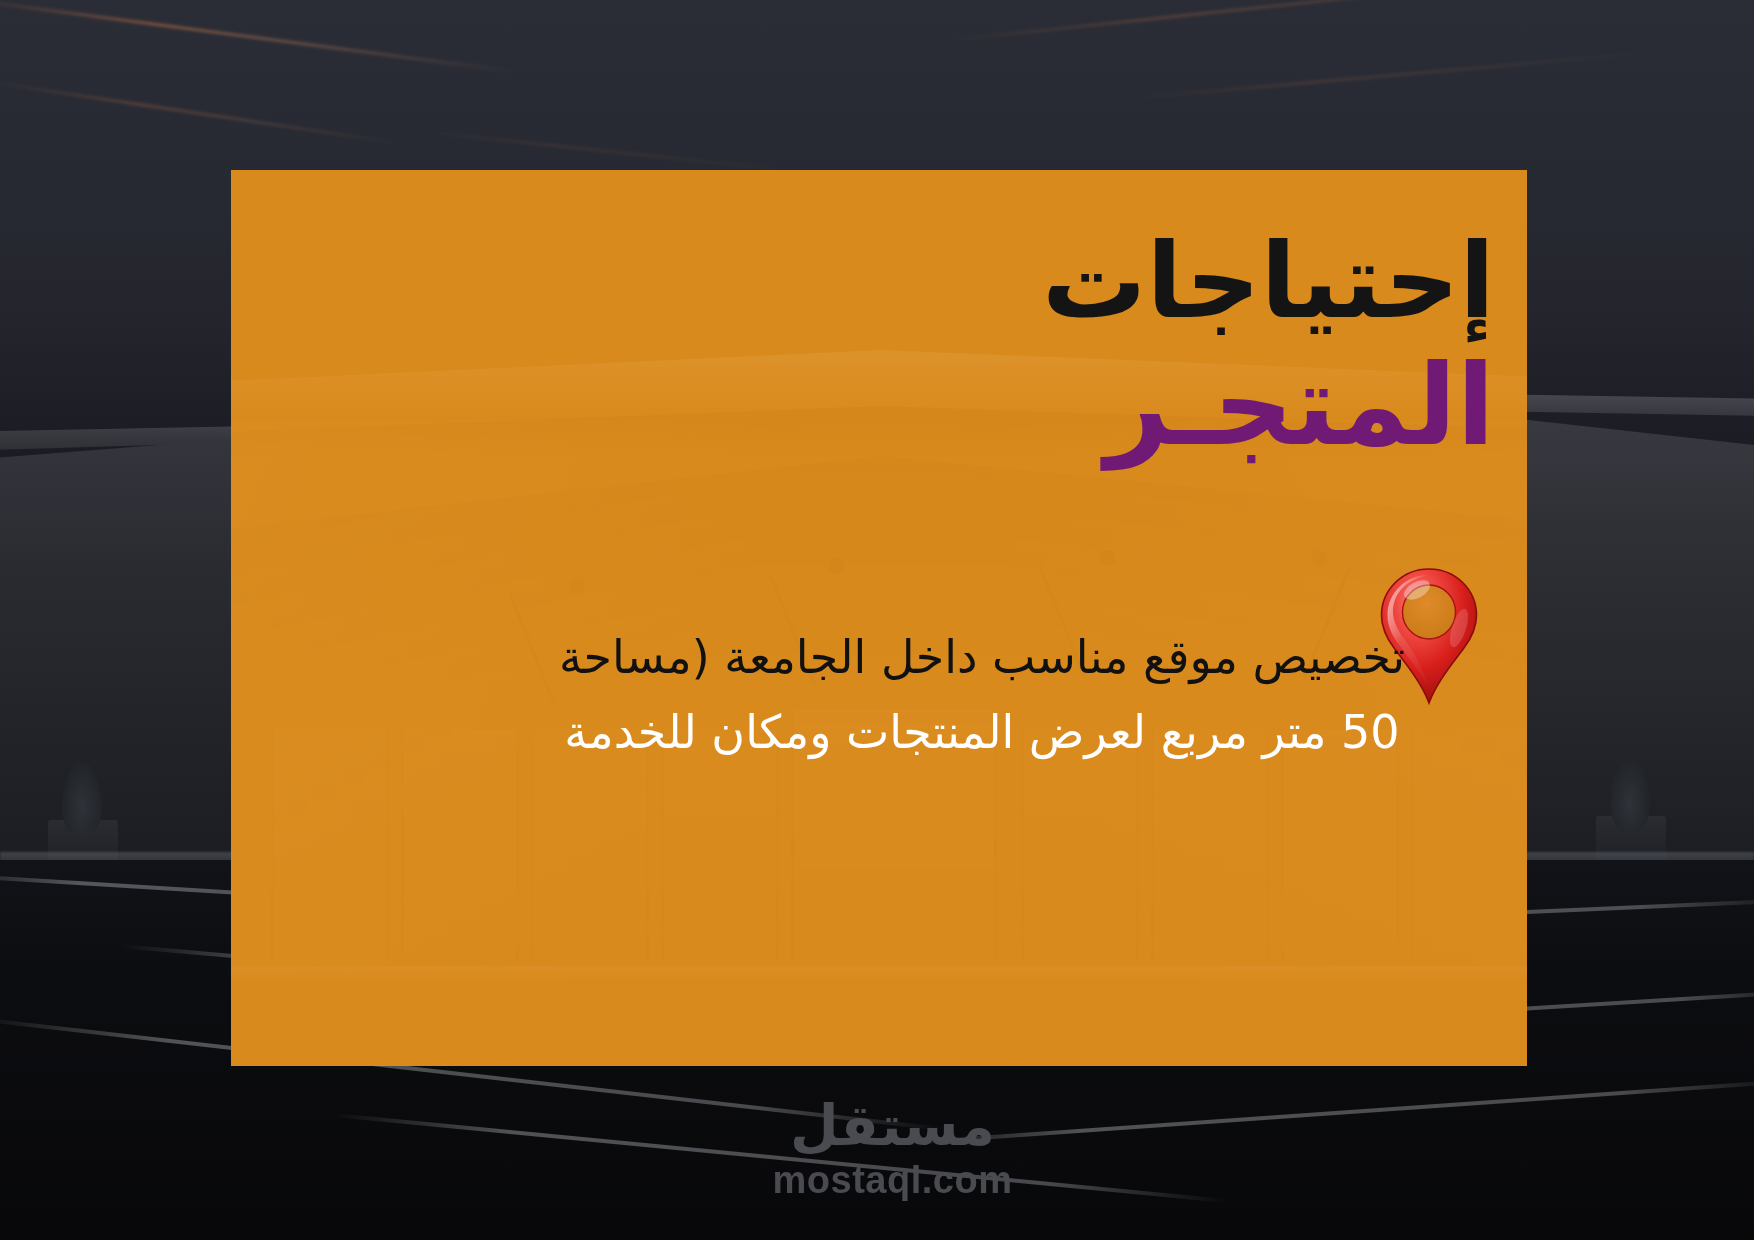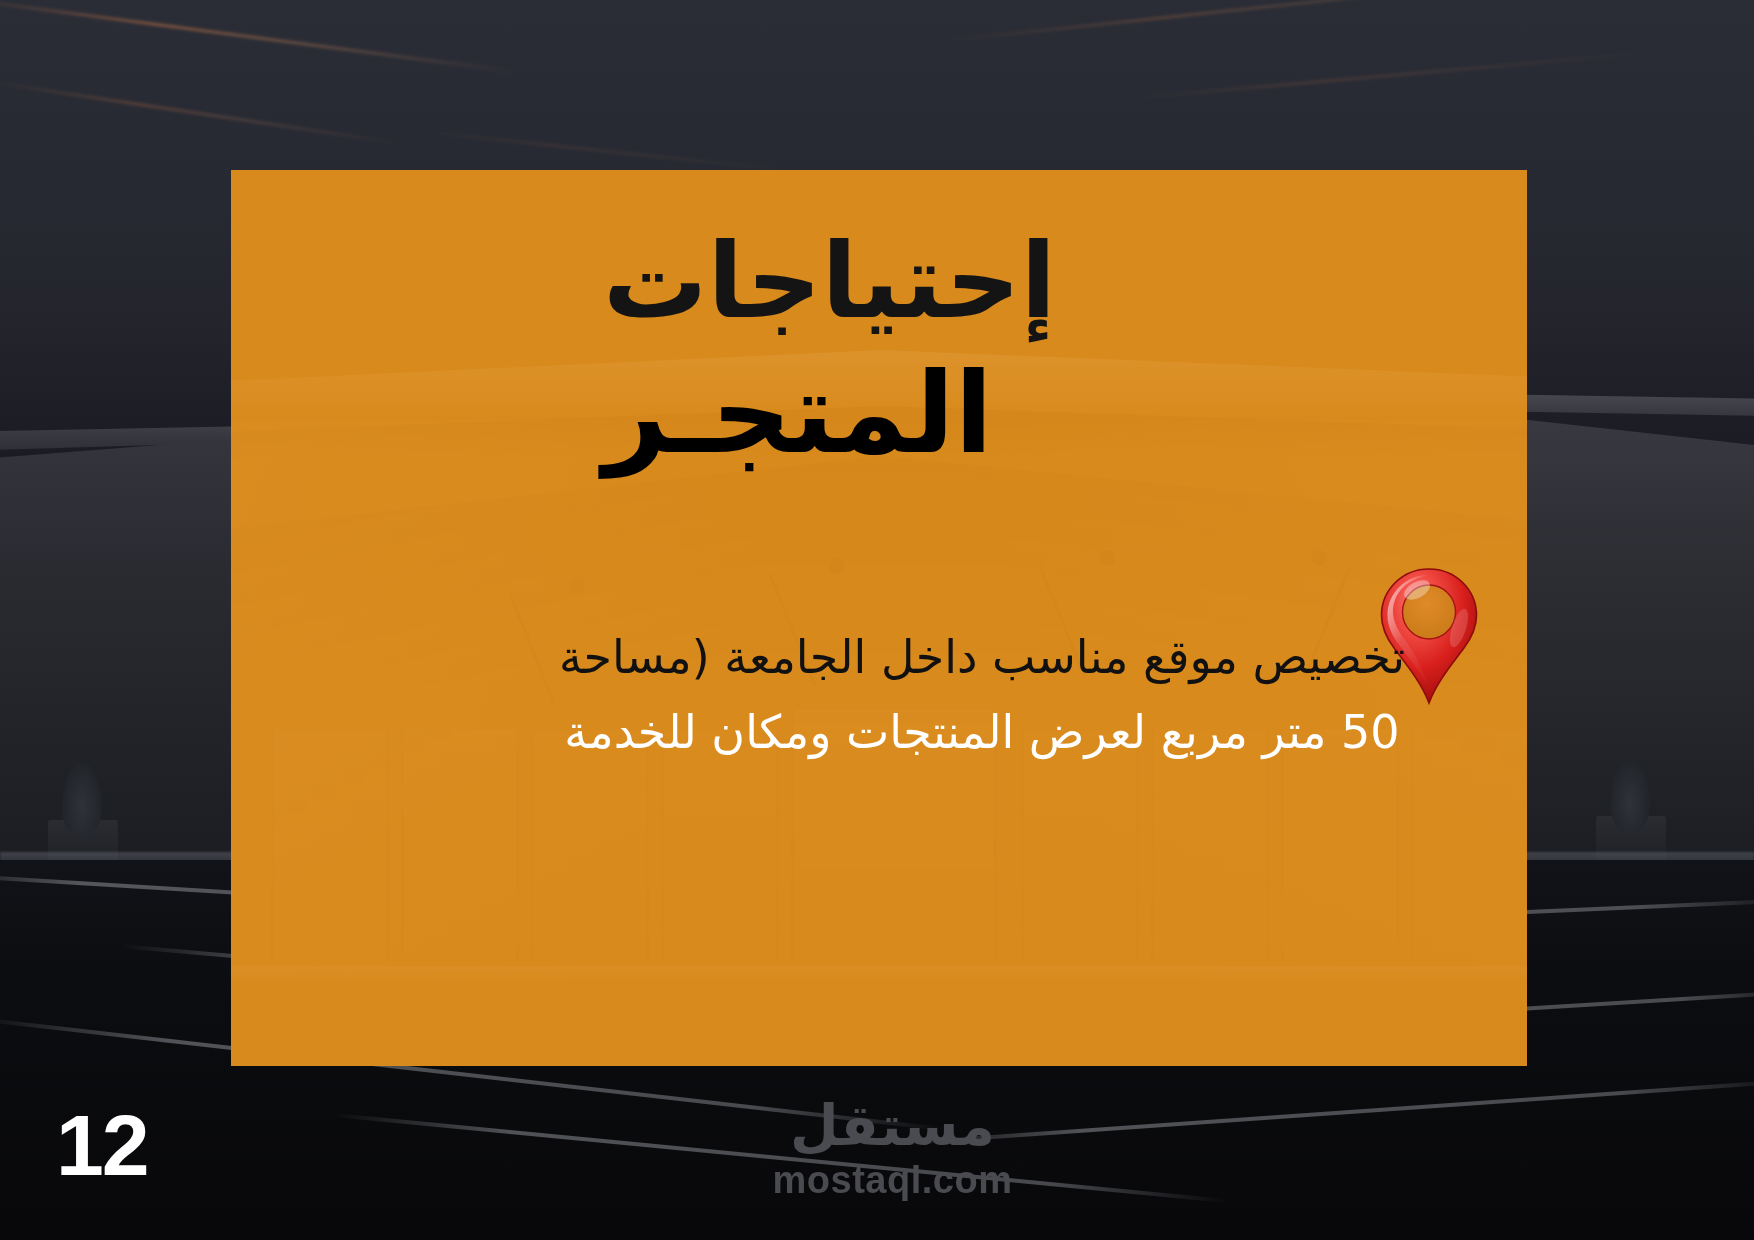--- a/index.html
+++ b/index.html
@@ -171,39 +171,39 @@
     border-right: 3px solid rgba(150,78,4,.18);
   }
   #card .g-sill {
     position: absolute; left: -30px; top: 796px; width: 1360px; height: 16px;
     background: linear-gradient(180deg, rgba(255,246,228,.22), rgba(255,246,228,0));
   }
 
   
   .headline {
     position: absolute;
-    right: 24px;
+    right: 32px;
     top: 58px;
     width: 900px;
-    text-align: left;
+    text-align: right;
     line-height: 1.02;
   }
   .hl-line1 {
     display: block;
     font-size: 104px;
     font-weight: 700;
     color: #141414;
     letter-spacing: -1px;
   }
   .hl-line2 {
     display: block;
     font-size: 112px;
     font-weight: 700;
-    color: #000000;
-    margin-top: 22px;
+    color: #701a75;
+    margin-top: 14px;
     letter-spacing: -1px;
   }
 
   
   .pin-wrap {
     position: absolute;
     right: 46px;
     top: 396px;
     width: 104px;
     height: 140px;
@@ -365,20 +365,19 @@
         <ellipse cx="82" cy="62" rx="7" ry="20" fill="#ffffff" opacity=".16" transform="rotate(18 82 62)"></ellipse>
       </svg>
     </div>
 
     <div class="body-text">
       <span class="ln ln-dark">تخصيص موقع مناسب داخل الجامعة (مساحة</span>
       <span class="ln ln-light">50 متر مربع لعرض المنتجات ومكان للخدمة</span>
     </div>
   </div>
 
-  <div id="page-number">12</div>
 
   <div id="watermark">
     <span class="wm-ar">مستقل</span>
     <span class="wm-en">mostaql.com</span>
   </div>
 
 </div>
 
 </body></html>

